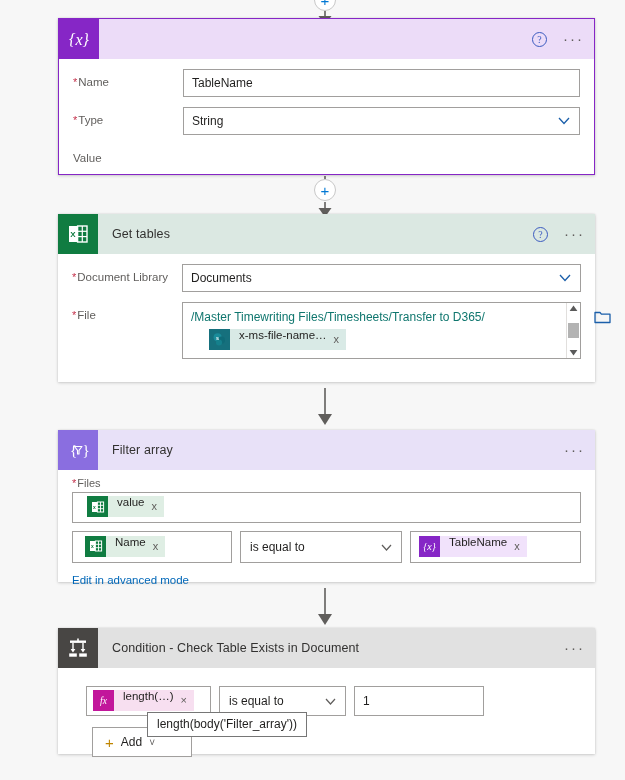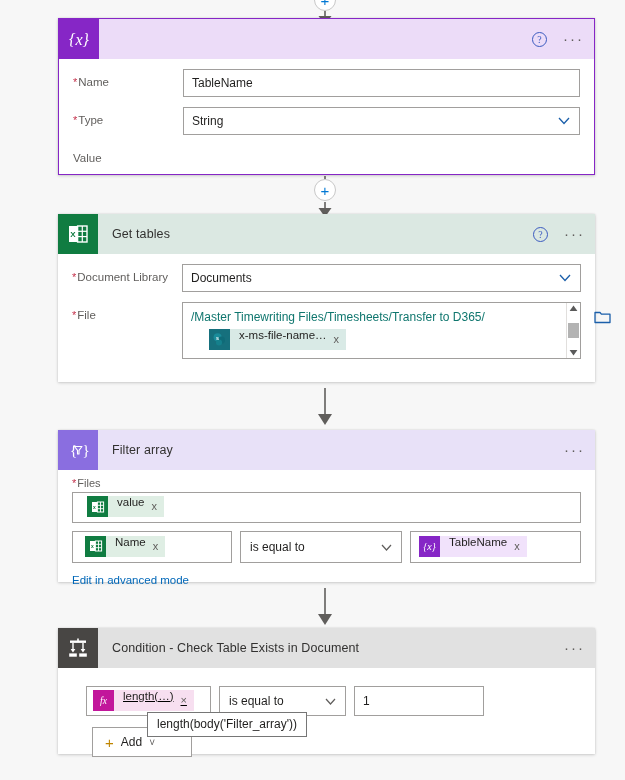--- a/index.html
+++ b/index.html
@@ -479,21 +479,21 @@
       </div>
       <div class="hdr-title">Condition - Check Table Exists in Document</div>
       <div class="hdr-actions">
         <div class="ellipsis">···</div>
       </div>
     </div>
     <div class="card-body" style="padding:18px 14px 14px 28px;">
 
       <div class="cond-row">
         <div class="cond-left" style="flex:0 0 125px;">
-          <div class="tokenbox" style="min-height:30px; padding-left:6px;text-decoration:underline;">
+          <div class="tokenbox" style="min-height:30px; padding-left:6px;">
             <div class="token tk-fx" style="margin-top:0;">
               <span class="tk-ico">
                 <svg width="19" height="16" viewBox="0 0 19 16">
                   <text x="9.5" y="11.6" font-family="'Liberation Serif', serif" font-size="9.5" fill="#ffffff" text-anchor="middle" font-style="italic">fx</text>
                 </svg>
               </span>
               <span class="tk-text">length(…)</span>
               <span class="tk-x">×</span>
             </div>
           </div>

